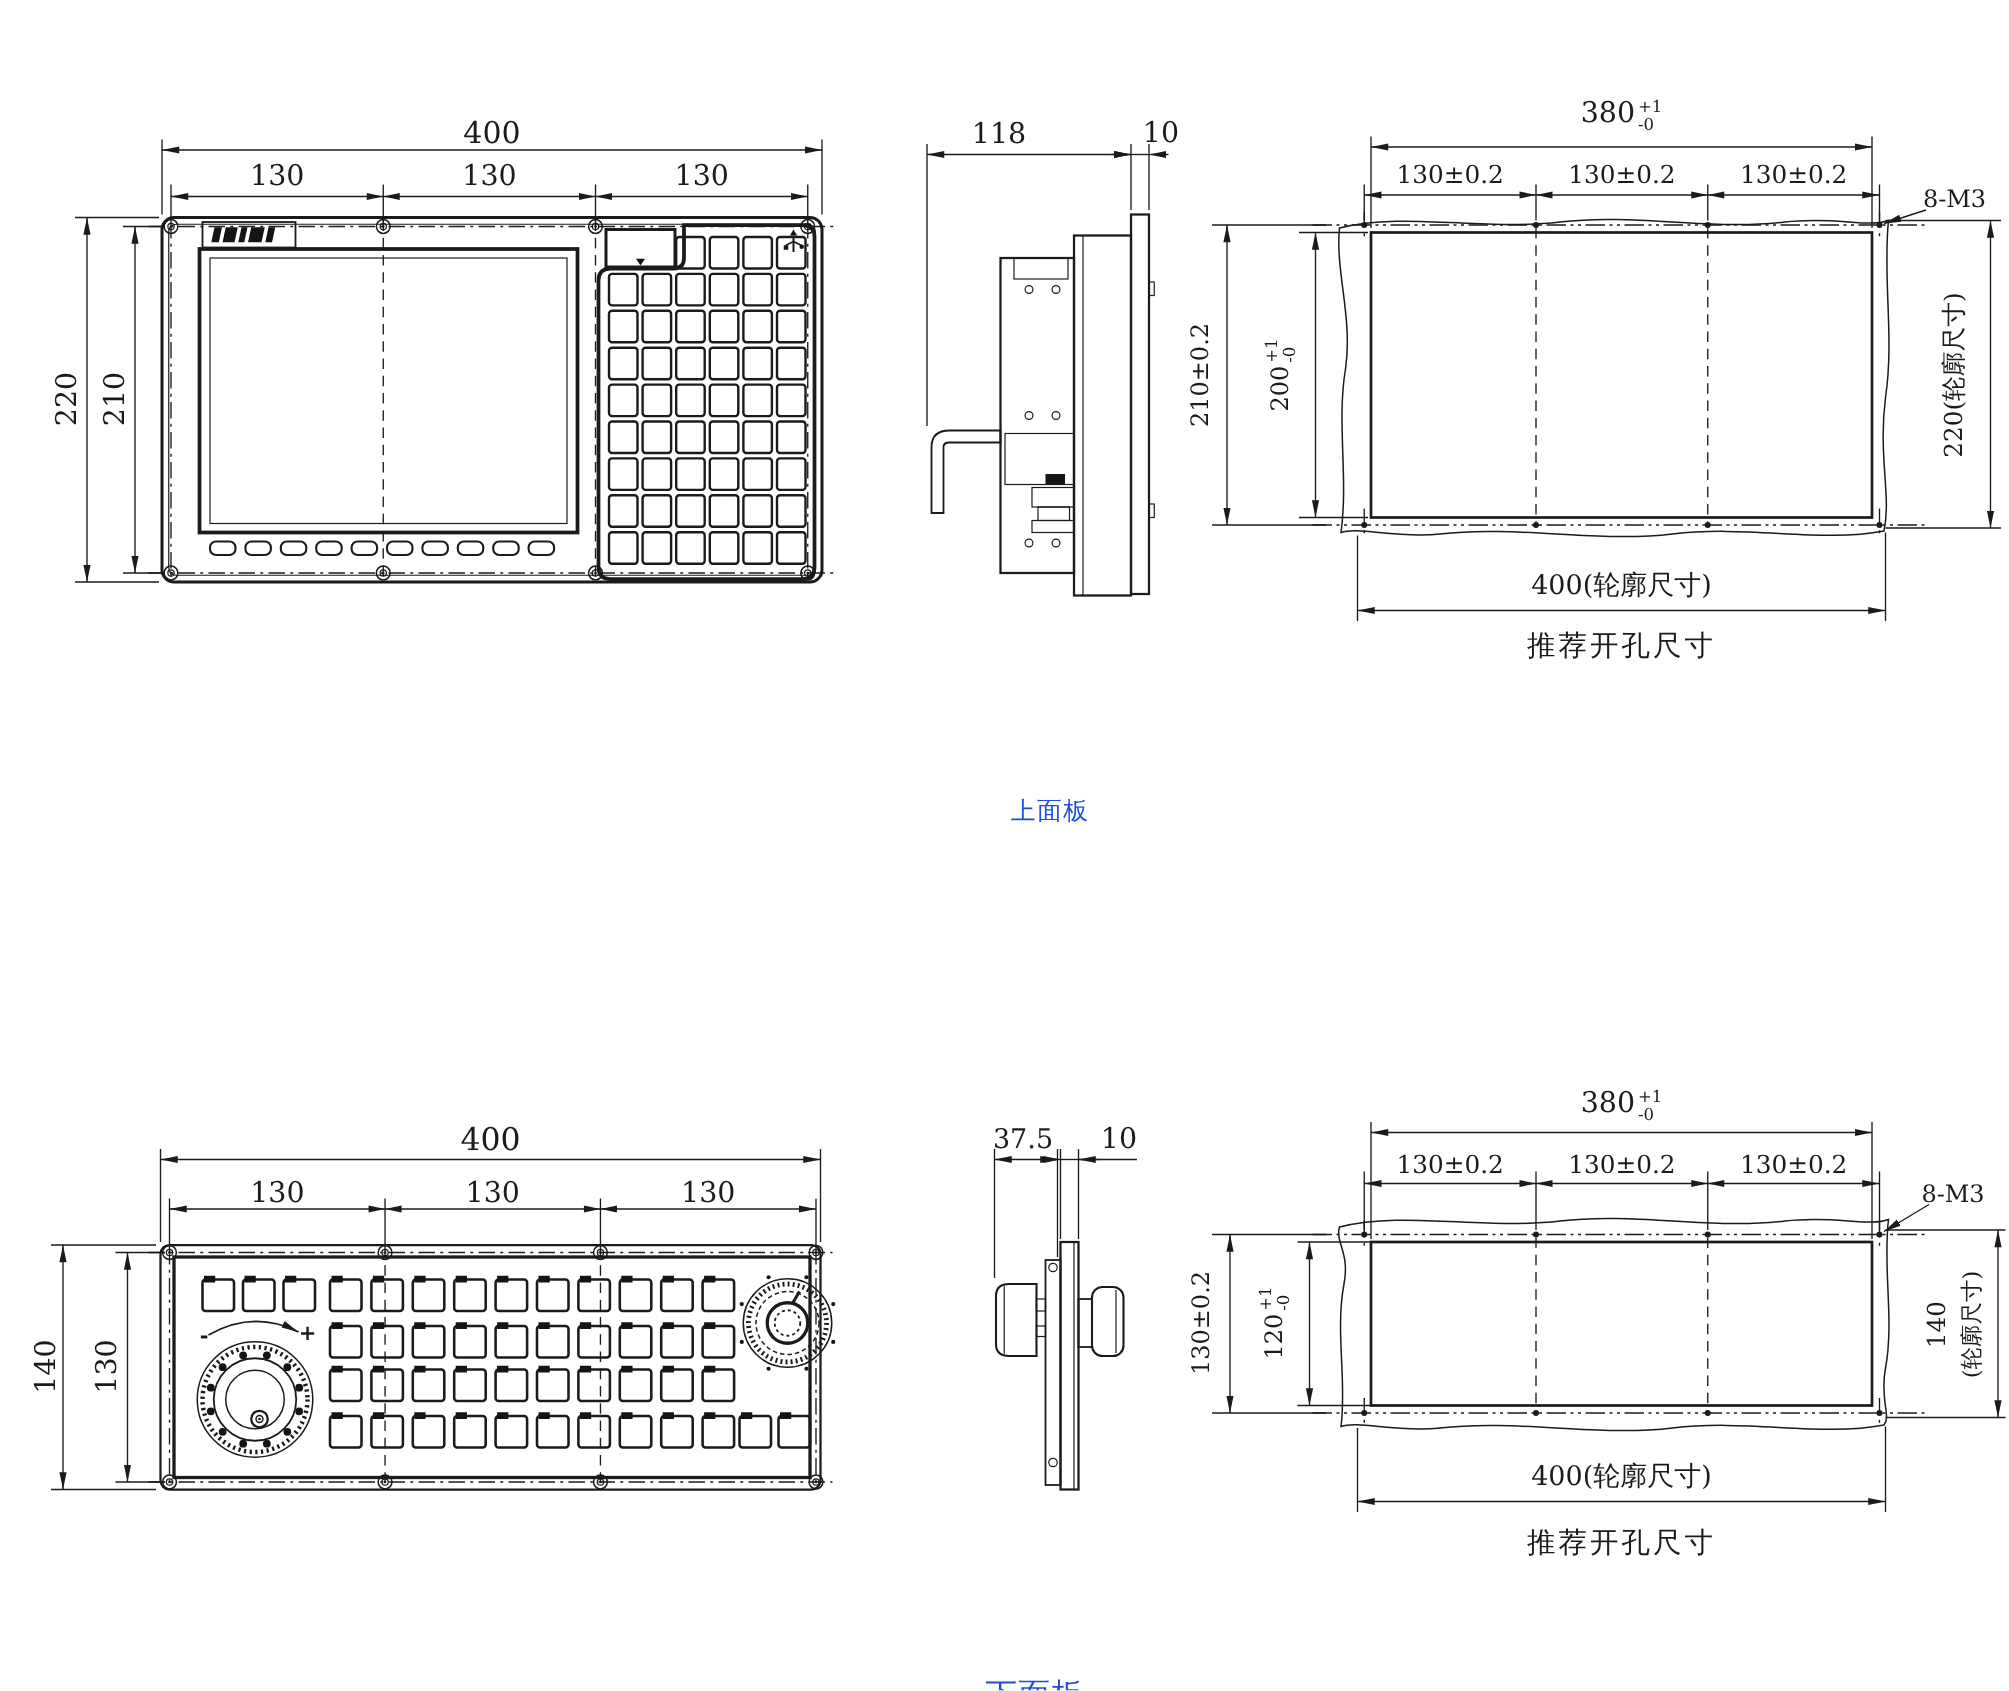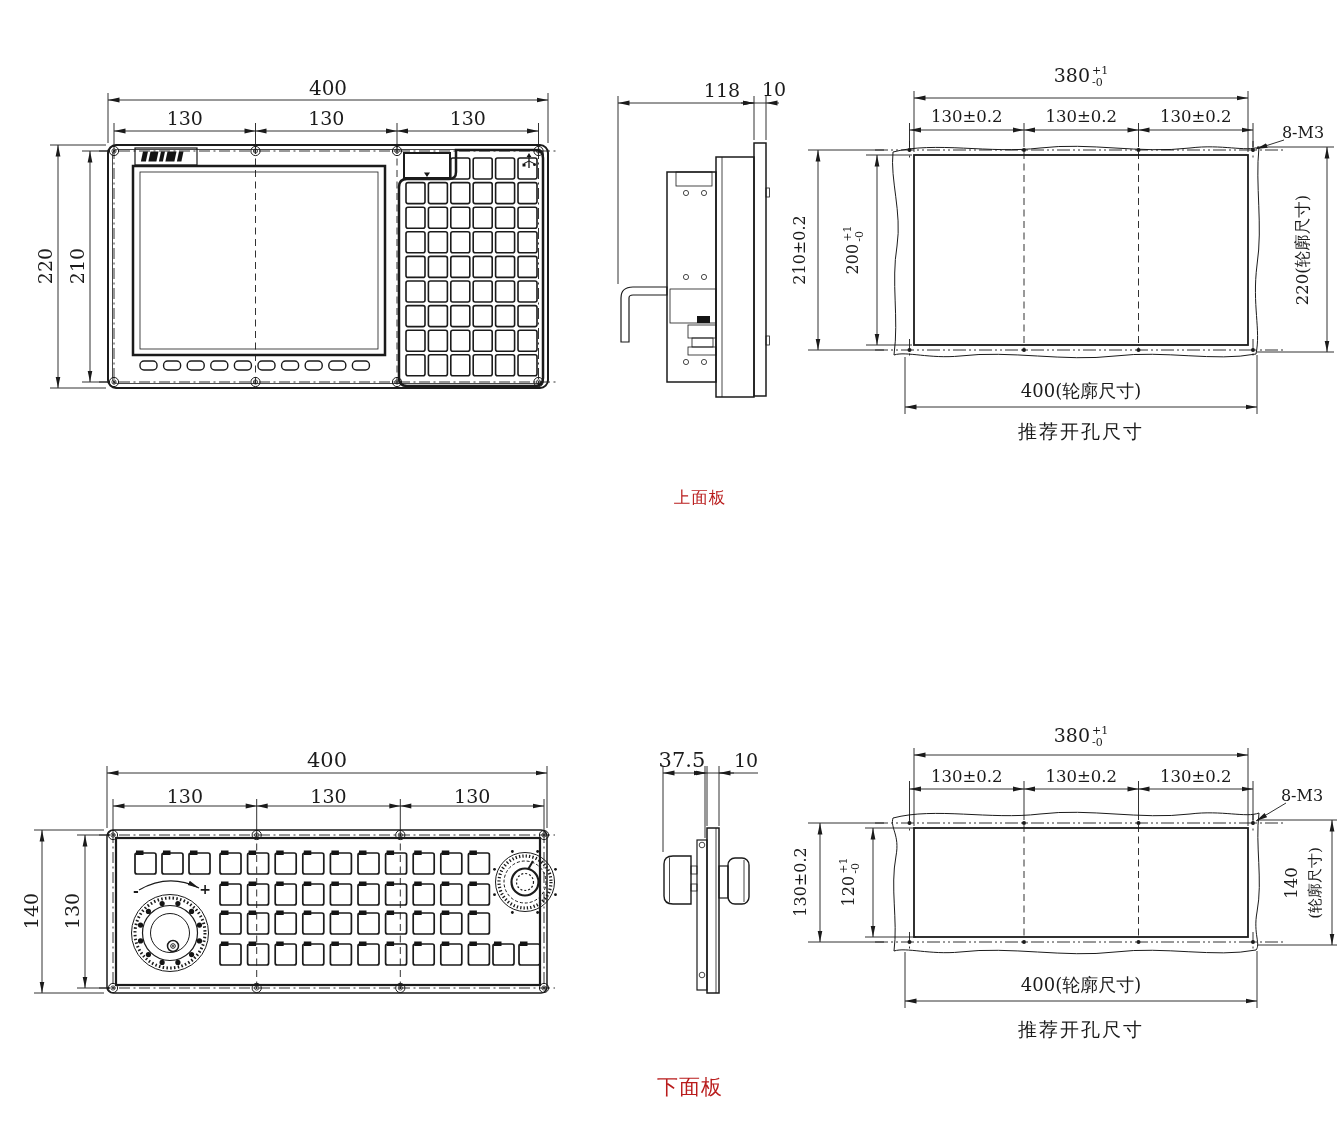--- a/index.html
+++ b/index.html
@@ -12,21 +12,21 @@
   .dim{stroke-width:.9}
   .cl{stroke-width:.9;stroke-dasharray:11 3.5 2 3.5;}
   .cll{stroke-width:.9;stroke-dasharray:13 3 2 3 2 3;}
   .dsh{stroke-width:.9;stroke-dasharray:7 4.5;}
   .tick{stroke-width:3;stroke-dasharray:1.5 2.3;}
   .lbl{position:absolute;transform:translate(-50%,-50%);white-space:nowrap;
        font-family:"DejaVu Serif",serif;color:#1b1b1b;line-height:1;}
   .rot{transform:translate(-50%,-50%) rotate(-90deg);}
   .tolg{display:inline-flex;align-items:center;}
   .tol{display:inline-flex;flex-direction:column;font-size:11px;line-height:1.05;margin-left:2px;transform:translateY(1px);}
-  .cap{font-family:"Liberation Sans","DejaVu Sans",sans-serif;color:#b91c1c;letter-spacing:1px;}
+  .cap{font-family:"Liberation Sans","DejaVu Sans",sans-serif;color:#1d4ed8;letter-spacing:1px;margin-top:44px;}
   .sgn{font-family:"DejaVu Sans",sans-serif;font-weight:bold;}
 </style>
 </head>
 <body>
 
 <div id="canvas">
 
 <svg id="art" width="1339" height="1127" viewBox="0 0 1339 1127">
   <defs>
     <marker id="mae" markerWidth="13" markerHeight="7" refX="11.5" refY="3.5" orient="auto" markerUnits="userSpaceOnUse">
@@ -542,21 +542,21 @@
   </g>
 </svg>
 
 <span class="lbl" style="left:328px;top:88px;font-size:20px">400</span>
 <span class="lbl" style="left:184.8px;top:118px;font-size:19px">130</span>
 <span class="lbl" style="left:326.3px;top:118px;font-size:19px">130</span>
 <span class="lbl" style="left:467.8px;top:118px;font-size:19px">130</span>
 <span class="lbl rot" style="left:45px;top:266px;font-size:19px">220</span>
 <span class="lbl rot" style="left:77px;top:266px;font-size:19px">210</span>
 
-<span class="lbl" style="left:722px;top:90px;font-size:19px">118</span>
+<span class="lbl" style="left:666px;top:90px;font-size:19px">118</span>
 <span class="lbl" style="left:774px;top:89px;font-size:19px">10</span>
 
 <span class="lbl tolg" style="left:1081px;top:76px;font-size:19px">
   <span>380</span>
   <span class="tol">
         <span>+1</span>
         <span>-0</span>
       </span>
 </span>
 <span class="lbl" style="left:966.8px;top:117px;font-size:16.5px">130±0.2</span>
@@ -578,21 +578,21 @@
 
 <span class="lbl" style="left:327px;top:760px;font-size:21px">400</span>
 <span class="lbl" style="left:184.9px;top:796px;font-size:19px">130</span>
 <span class="lbl" style="left:328.5px;top:796px;font-size:19px">130</span>
 <span class="lbl" style="left:472.2px;top:796px;font-size:19px">130</span>
 <span class="lbl rot" style="left:31px;top:911px;font-size:19px">140</span>
 <span class="lbl rot" style="left:72px;top:911px;font-size:19px">130</span>
 <span class="lbl sgn" style="left:136px;top:891px;font-size:14px">-</span>
 <span class="lbl sgn" style="left:205px;top:889px;font-size:14px">+</span>
 
-<span class="lbl" style="left:682px;top:760px;font-size:21px">37.5</span>
+<span class="lbl" style="left:682px;top:760px;font-size:18px">37.5</span>
 <span class="lbl" style="left:746px;top:760px;font-size:19px">10</span>
 
 <span class="lbl tolg" style="left:1081px;top:736px;font-size:19px">
   <span>380</span>
   <span class="tol">
         <span>+1</span>
         <span>-0</span>
       </span>
 </span>
 <span class="lbl" style="left:966.8px;top:777px;font-size:16.5px">130±0.2</span>

